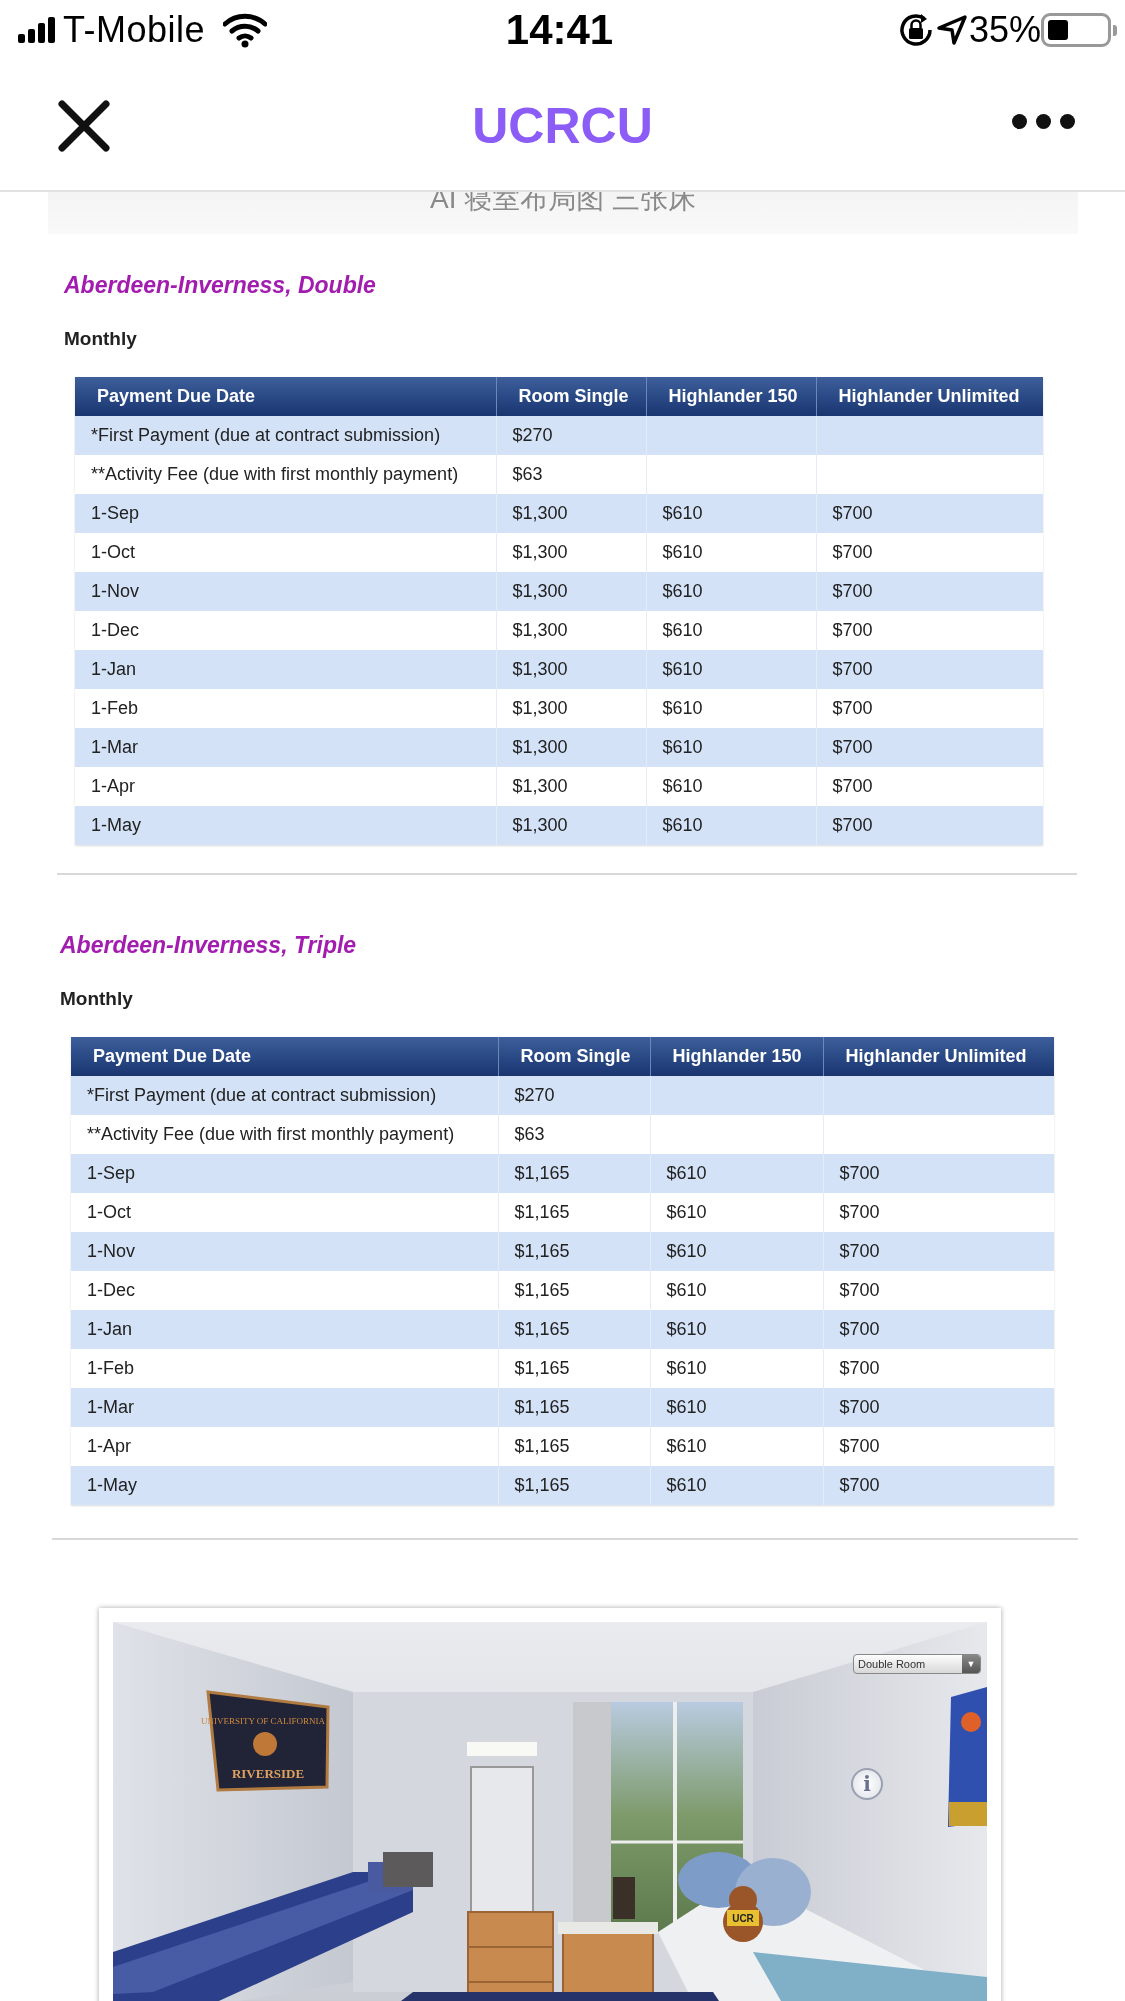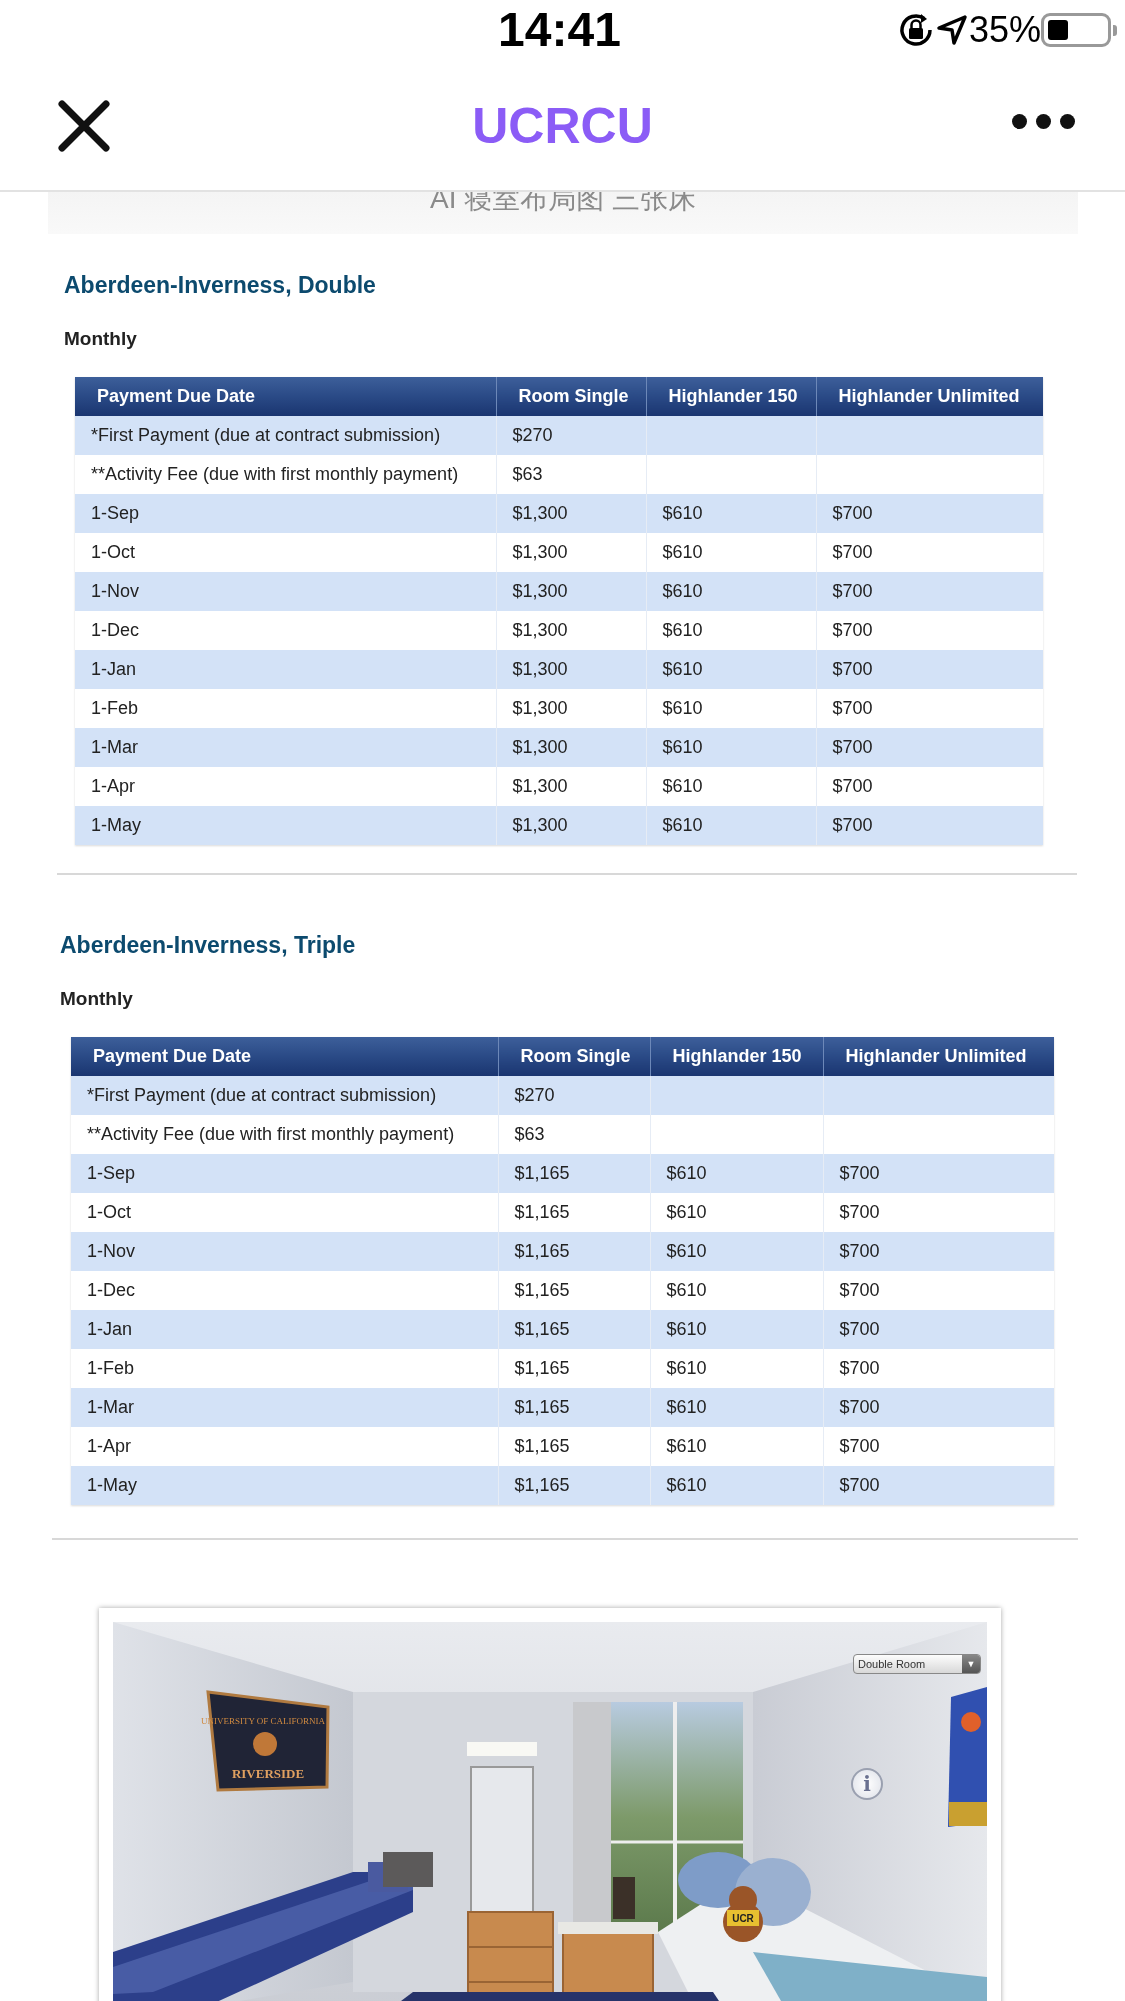--- a/index.html
+++ b/index.html
@@ -6,41 +6,41 @@
   html, body { width: 1125px; height: 2001px; overflow: hidden; background: #ffffff; }
   body { font-family: "Liberation Sans", sans-serif; color: #222; position: relative; }
 
   
   .status-bar { position: absolute; top: 0; left: 0; width: 1125px; height: 62px; background: #fff; }
   .sb-left { position: absolute; left: 18px; top: 8px; display: flex; align-items: center; height: 44px; }
   .signal { display: flex; align-items: flex-end; gap: 3px; height: 26px; margin-right: 8px; }
   .signal span { width: 7px; background: #000; border-radius: 2px; display: block; }
   .carrier { font-size: 36px; color: #000; letter-spacing: 0.5px; }
   .wifi { margin-left: 18px; width: 44px; height: 36px; }
-  .sb-time { position: absolute; left: 0; right: 6px; top: 8px; text-align: center; font-size: 48px; font-weight: bold; color: #000; height: 44px; line-height: 44px; }
+  .sb-time { position: absolute; left: 0; right: 6px; top: 8px; text-align: center; font-size: 42px; font-weight: bold; color: #000; height: 44px; line-height: 44px; }
   .sb-right { position: absolute; right: 14px; top: 8px; display: flex; align-items: center; height: 44px; }
   .battery-pct { font-size: 36px; color: #000; }
   .battery { width: 70px; height: 34px; border: 3px solid #999; border-radius: 9px; position: relative; padding: 4px; }
   .battery .fill { height: 100%; background: #000; border-radius: 3px; }
   .battery::after { content: ""; position: absolute; right: -9px; top: 9px; width: 4px; height: 11px; background: #999; border-radius: 0 3px 3px 0; }
 
   
   .nav { position: absolute; top: 62px; left: 0; width: 1125px; height: 130px; background: #fff; border-bottom: 2px solid #e2e2e2; }
   .nav-close { position: absolute; left: 56px; top: 36px; width: 56px; height: 56px; cursor: pointer; }
   .nav-title { position: absolute; left: 0; right: 0; top: 34px; text-align: center; font-size: 50px; font-weight: bold; color: #8b5cf6; line-height: 60px; }
   .nav-more { position: absolute; right: 50px; top: 52px; display: flex; gap: 9px; cursor: pointer; }
   .nav-more span { width: 15px; height: 15px; background: #111; border-radius: 50%; display: block; }
 
   
   .content { position: absolute; top: 192px; left: 0; width: 1125px; }
   .caption-bar { margin-left: 48px; width: 1030px; height: 42px; background: linear-gradient(#f4f4f4, #f9f9f9); text-align: center; color: #8a8a8a; font-size: 28px; line-height: 22px; overflow: hidden; }
   .caption-bar span { position: relative; top: -4px; }
 
   .section { position: absolute; left: 0; width: 1125px; }
-  .section h2 { position: absolute; font-size: 23px; font-weight: bold; color: #0c4a6e; }
+  .section h2 { position: absolute; font-size: 23px; font-weight: bold; color: #a21caf; font-style: italic; }
   .section h3 { position: absolute; font-size: 19px; font-weight: bold; color: #222; }
 
   table.pay { position: absolute; border-collapse: collapse; font-size: 18px; color: #222; box-shadow: 0 1px 2px rgba(0,0,0,0.15); }
   table.pay th { height: 39px; background: linear-gradient(#3d5f9a 0%, #2a4a86 50%, #1a3570 100%); color: #fff; font-weight: bold; text-align: left; padding-left: 22px; border-right: 1px solid #6d88b8; font-size: 18px; }
   table.pay th:last-child { border-right: none; }
   table.pay td { height: 39px; padding-left: 16px; border-right: 1px solid #e6ecf5; white-space: nowrap; }
   table.pay td:last-child { border-right: none; }
   table.pay tr.odd td { background: #d3e2f7; }
   table.pay tr.even td { background: #ffffff; }
 
@@ -50,20 +50,35 @@
   .photo-frame { position: absolute; left: 99px; top: 1608px; width: 902px; height: 400px; background: #fff; box-shadow: 0 0 5px rgba(0,0,0,0.35); }
   .photo { position: absolute; left: 14px; top: 14px; width: 874px; height: 400px; overflow: hidden; background: #d9dde4; }
   .room-select { position: absolute; right: 6px; top: 32px; width: 128px; height: 20px; border: 1px solid #888; border-radius: 4px; background: linear-gradient(#fdfdfd, #d8d8d8); font-size: 11px; color: #333; line-height: 18px; padding-left: 4px; cursor: pointer; }
   .room-select .arrow { position: absolute; right: 0; top: 0; width: 18px; height: 18px; background: linear-gradient(#888, #555); border-radius: 0 3px 3px 0; color: #fff; font-size: 9px; text-align: center; line-height: 18px; }
   .info-btn { position: absolute; left: 738px; top: 146px; width: 32px; height: 32px; border-radius: 50%; border: 2px solid #9aa0b0; background: radial-gradient(#ffffff, #dde0e8); color: #6a7190; font-family: "DejaVu Serif", serif; font-size: 20px; font-weight: bold; text-align: center; line-height: 28px; cursor: pointer; }
 </style>
 </head>
 <body>
 
 <div class="status-bar">
+  <div class="sb-left">
+    <div class="signal">
+      <span style="height:9px"></span>
+        <span style="height:14px"></span>
+        <span style="height:20px"></span>
+        <span style="height:26px"></span>
+    </div>
+    <span class="carrier">T-Mobile</span>
+    <svg class="wifi" viewBox="0 0 44 36">
+      <path d="M2 12 A30 30 0 0 1 42 12" stroke="#000" stroke-width="5" fill="none" stroke-linecap="round"></path>
+      <path d="M9 19 A20 20 0 0 1 35 19" stroke="#000" stroke-width="5" fill="none" stroke-linecap="round"></path>
+      <path d="M16 26 A10 10 0 0 1 28 26" stroke="#000" stroke-width="5" fill="none" stroke-linecap="round"></path>
+      <circle cx="22" cy="32" r="3.5" fill="#000"></circle>
+    </svg>
+  </div>
   <div class="sb-time">14:41</div>
   <div class="sb-right">
     <svg width="38" height="38" viewBox="0 0 38 38">
       <path d="M33 19 A14 14 0 1 1 27 7.5" stroke="#000" stroke-width="3.5" fill="none"></path>
       <path d="M24 3 L30 8 L24 12 Z" fill="#000"></path>
       <rect x="12" y="17" width="14" height="11" rx="1.5" fill="#000"></rect>
       <path d="M14.5 17 V14 A4.5 4.5 0 0 1 23.5 14 V17" stroke="#000" stroke-width="2.5" fill="none"></path>
     </svg>
     <svg width="34" height="34" viewBox="0 0 34 34">
       <path d="M30 4 L4 15 L17 17 L19 30 Z" stroke="#000" stroke-width="3.5" fill="none" stroke-linejoin="round"></path>

